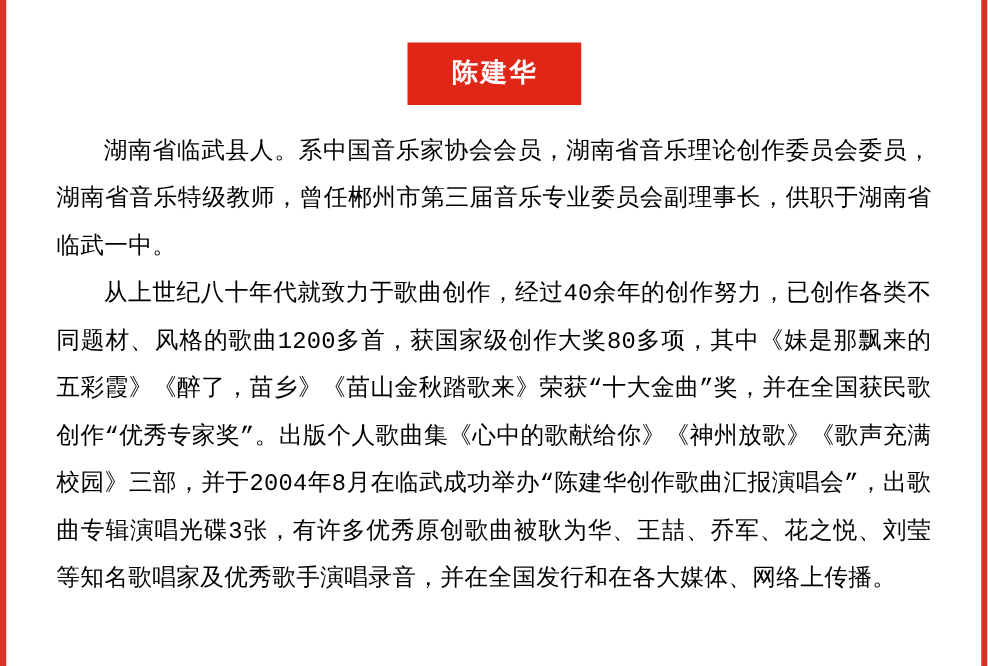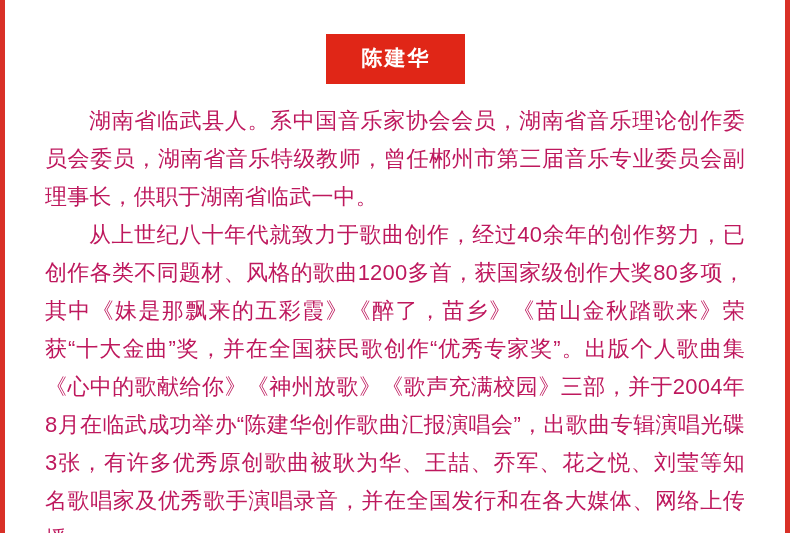--- a/index.html
+++ b/index.html
@@ -39,27 +39,27 @@
     font-weight: bold;
     letter-spacing: 2px;
     padding: 14px 34px 15px 36px;
     line-height: 1;
     text-align: center;
     font-family: "DejaVu Sans", "Liberation Sans", sans-serif;
   }
   .body-text {
     margin: 0;
     padding: 0 22px;
-    color: #be185d;
-    font-size: 22px;
+    color: #000000;
+    font-size: 19px;
     line-height: 38px;
     text-align: justify;
     text-justify: inter-ideograph;
     text-indent: 2em;
-    font-family: Liberation Sans, sans-serif;
+    font-family: Liberation Mono, monospace;
     letter-spacing: 0.2px;
   }
   .para-1 { margin-top: 8px; }
   .para-2 { margin-top: 0; }
 </style>
 </head>
 <body>
 
 <div id="page">
   <div id="content">

